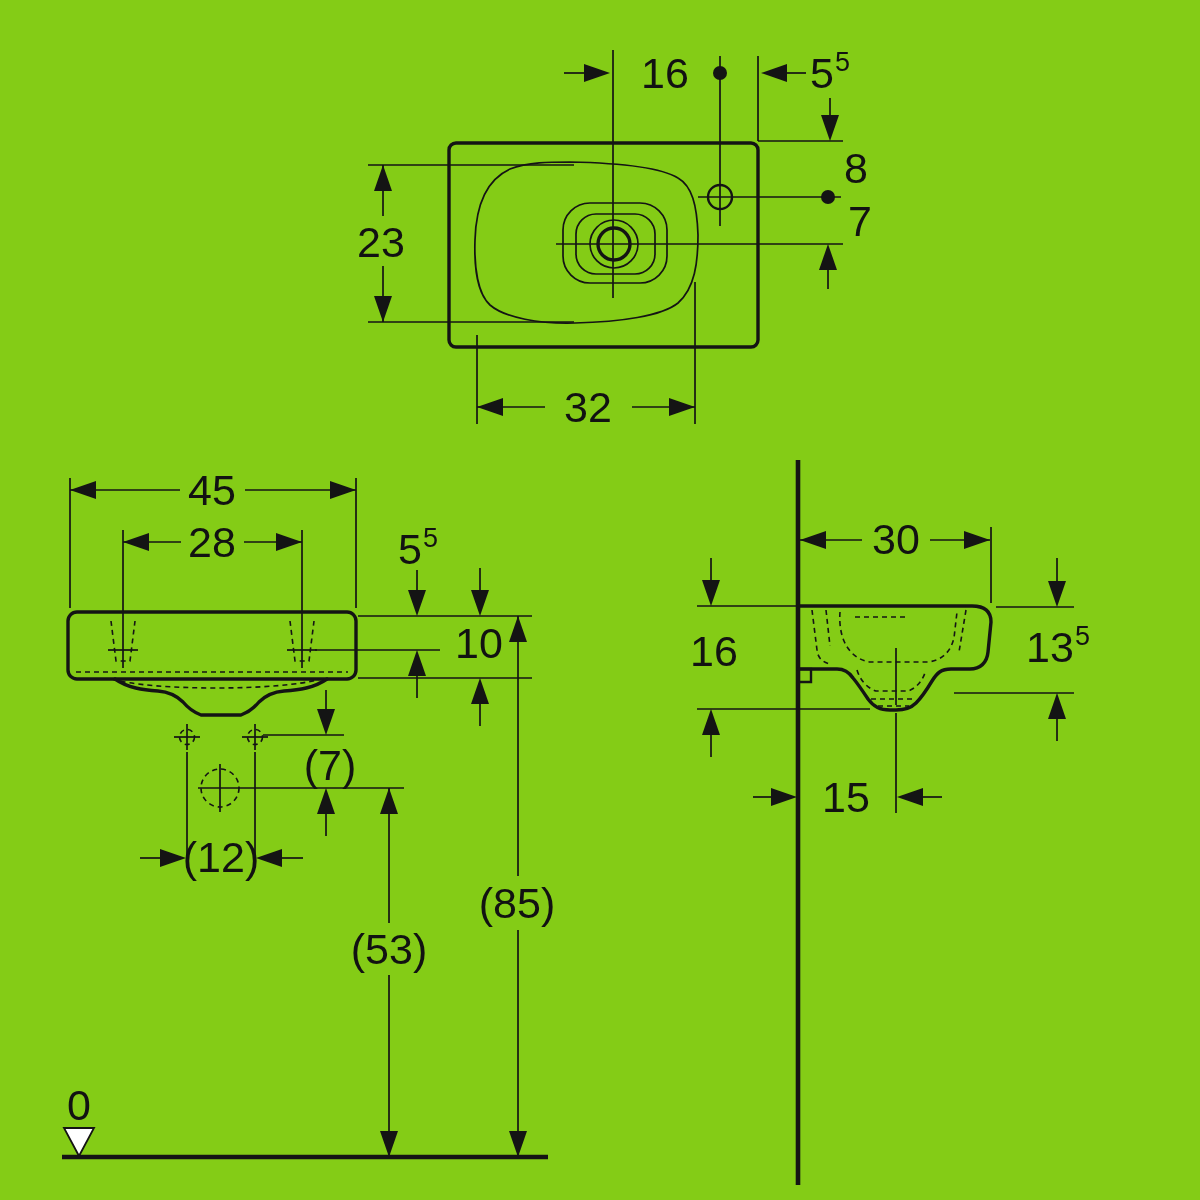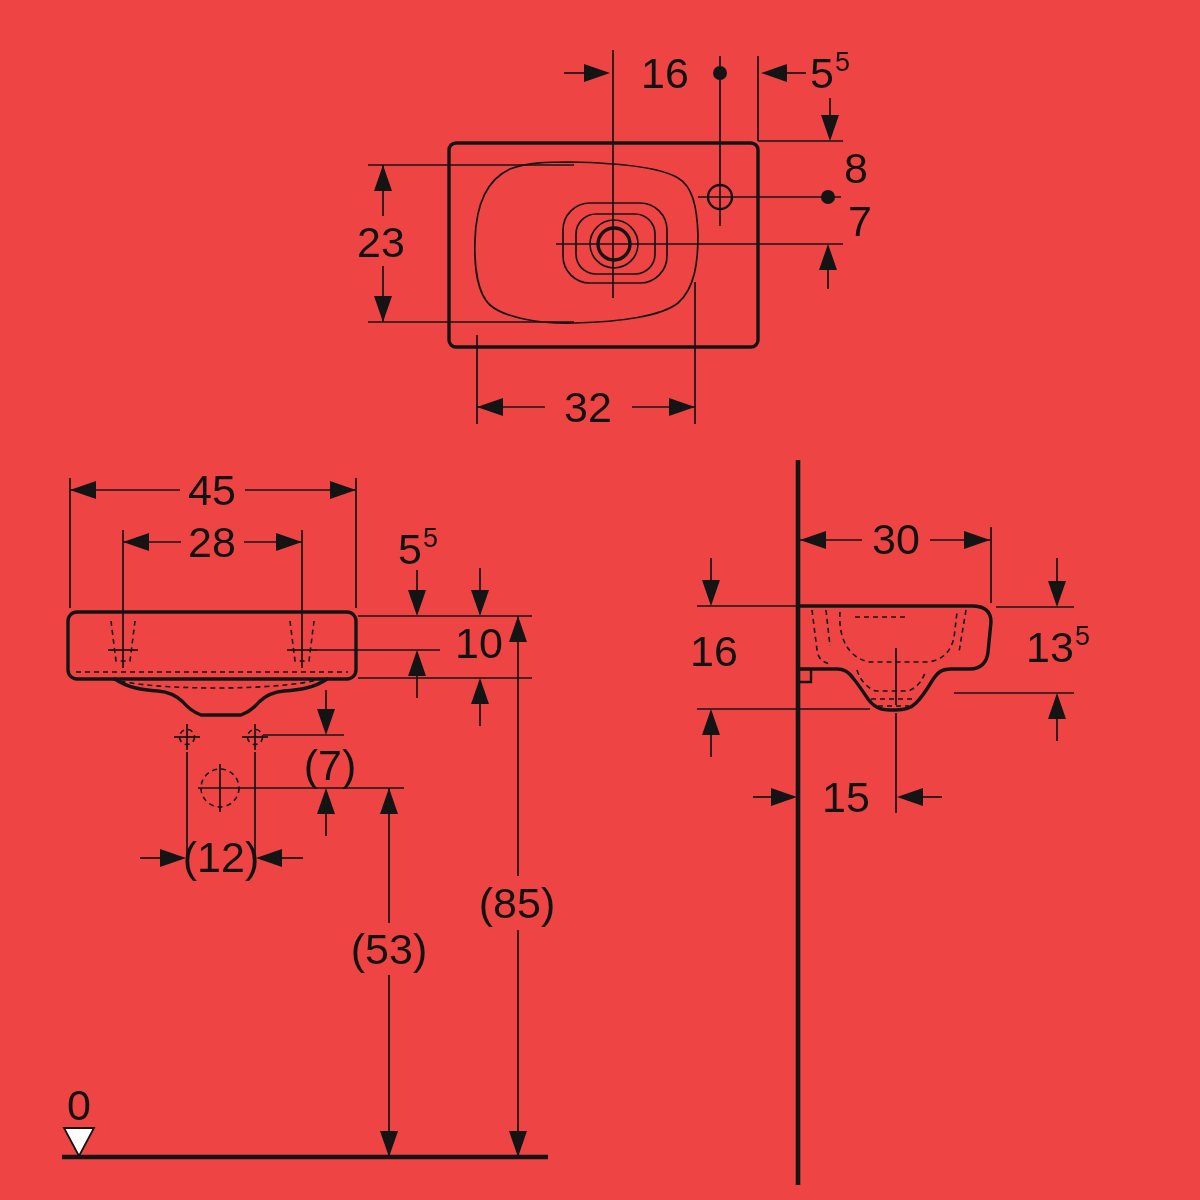--- a/index.html
+++ b/index.html
@@ -1,16 +1,16 @@
 <!DOCTYPE html>
 <html><head>
 <meta charset="utf-8">
 <style>
   html,body{margin:0;padding:0;background:#ffffff;}
-  .stage{width:1200px;height:1200px;position:relative;background:#ef4444;}
+  .stage{width:1200px;height:1200px;position:relative;background:#84cc16;}
   svg{display:block;}
   .thick{stroke:#141414;stroke-width:3.4;fill:none;stroke-linecap:round;stroke-linejoin:round;}
   .xthick{stroke:#141414;stroke-width:4.6;fill:none;stroke-linecap:butt;}
   .med{stroke:#141414;stroke-width:2.4;fill:none;}
   .thin{stroke:#141414;stroke-width:1.7;fill:none;}
   .dash2{stroke:#141414;stroke-width:1.6;fill:none;stroke-dasharray:5 4;}
   .arr{fill:#141414;stroke:none;}
   .dot{fill:#141414;stroke:none;}
   .opentri{fill:#ffffff;stroke:#141414;stroke-width:1.8;}
   text{font-family:"Liberation Sans","DejaVu Sans",sans-serif;font-size:43px;fill:#121212;}

